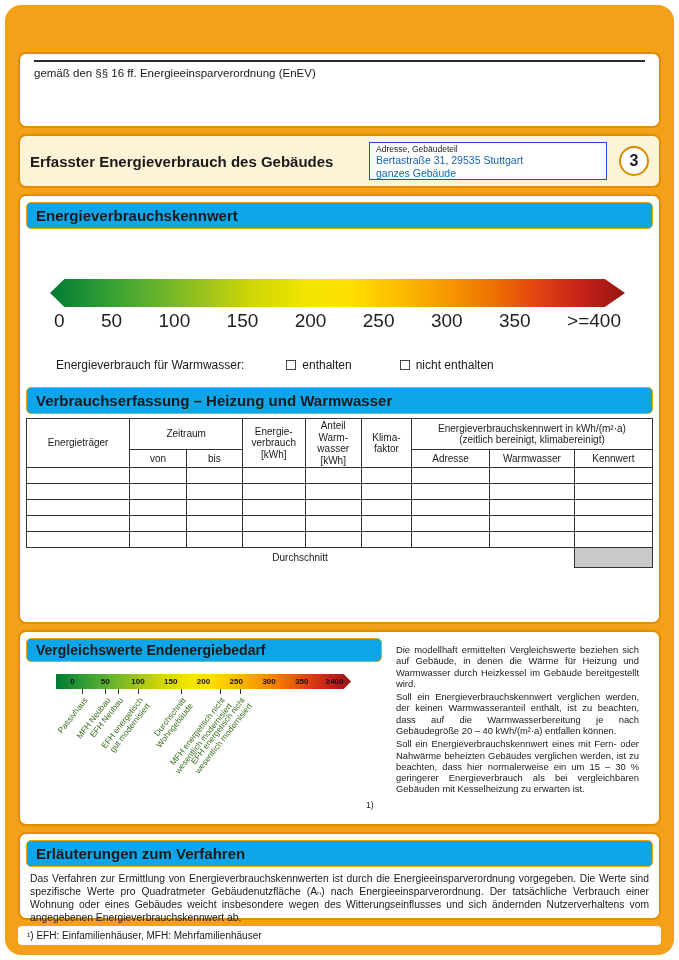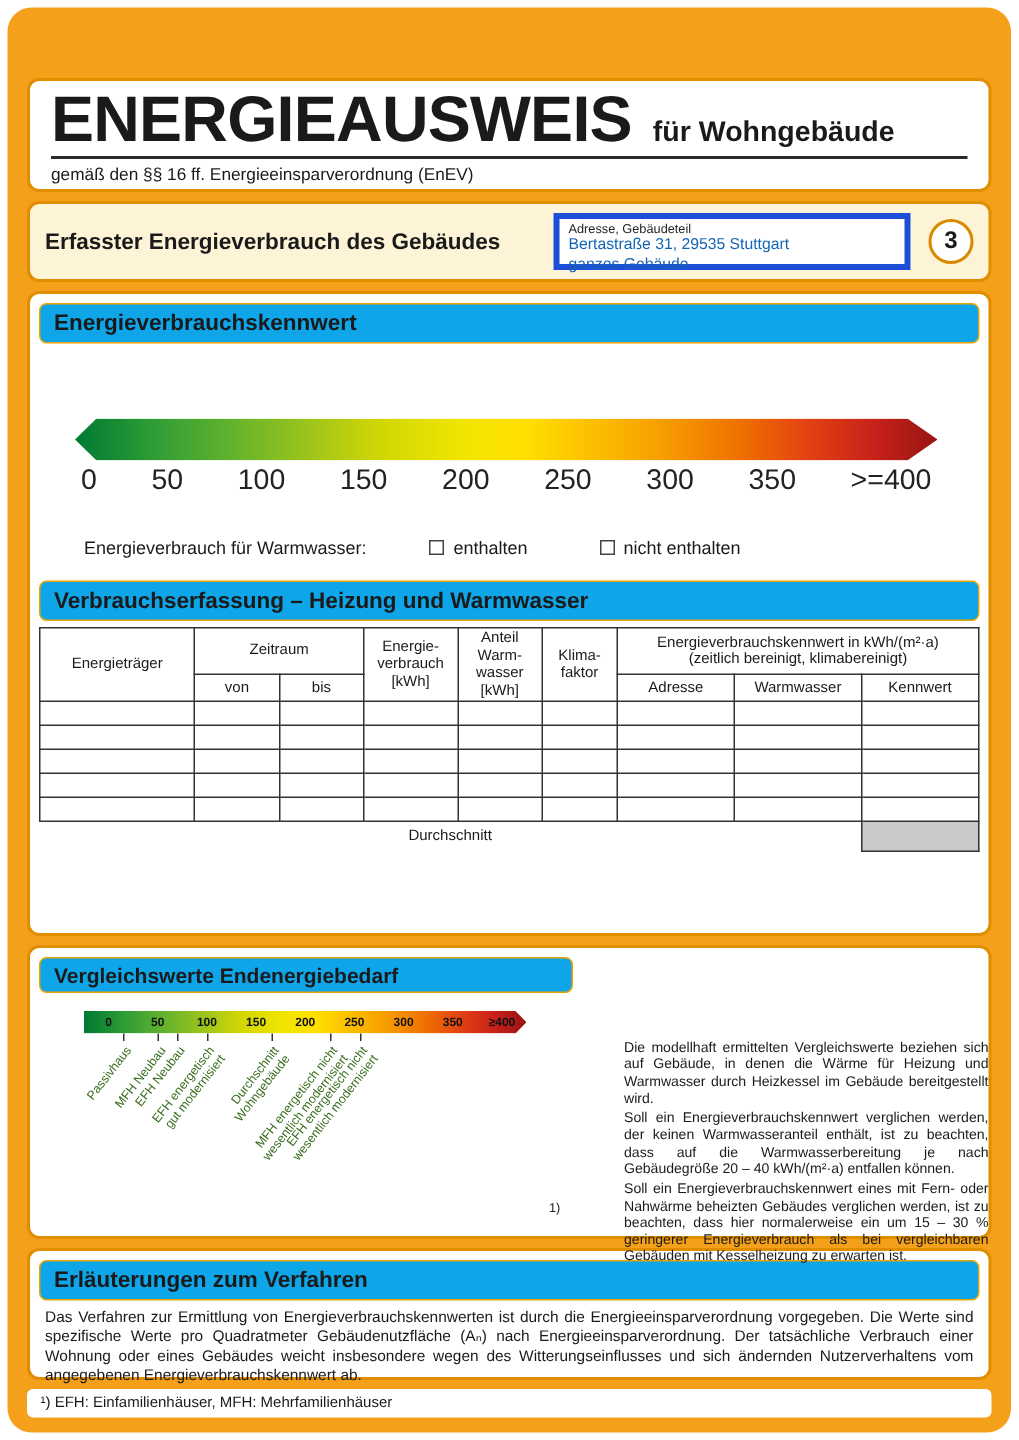--- a/index.html
+++ b/index.html
@@ -18,21 +18,21 @@
   .header-box { height:76px; padding:5px 14px 4px; }
   .title-row { display:flex; align-items:baseline; gap:14px; }
   .main-title { font-size:43px; font-weight:bold; line-height:1.02; letter-spacing:-.5px; }
   .title-suffix { font-size:19px; font-weight:bold; }
   .title-rule { border-top:2px solid #2a2a2a; margin-top:1px; }
   .law-line { font-size:11.5px; margin-top:5px; }
 
   
   .erfasster-bar { height:54px; background:#fdf4d7; display:flex; align-items:center; gap:12px; padding:3px 10px; }
   .erfasster-title { font-size:15px; font-weight:bold; flex:1; }
-  .address-box { width:238px; background:#fff; border:4px solid #1d4ed8; padding:1px 6px 2px; align-self:stretch; margin:3px 0; }
+  .address-box { width:238px; background:#fff; border:1px solid #1d4ed8; padding:1px 6px 2px; align-self:stretch; margin:3px 0; }
   .address-label { font-size:8.5px; color:#222; }
   .address-line { font-size:10.5px; color:#1464b4; line-height:1.25; }
   .page-circle { width:30px; height:30px; border-radius:50%; border:2.5px solid #d98a00; background:#fff;
     display:flex; align-items:center; justify-content:center; font-size:16px; font-weight:bold; flex:none; }
 
   
   .yellow-bar { background:#0ea5e9; border:1.5px solid #eca400; border-radius:5px;
     font-size:15px; font-weight:bold; padding:4px 9px; }
 
   
@@ -59,21 +59,21 @@
     line-height:1.15; padding:1px 2px; text-align:center; vertical-align:middle; }
   .pre { white-space:pre-line; }
   .vtable tbody td { height:16px; }
   .avg-row td { border:none; }
   .avg-label { text-align:right; font-size:10.5px; padding-right:6px; height:20px; }
   .avg-cell { border:1px solid #333 !important; background:#c9c9c9; }
 
   
   .vergleich-box { position:relative; height:196px; padding:6px; }
   .half-bar { width:356px; font-size:14px; padding:3px 9px; }
-  .vg-text { position:absolute; top:12px; right:0; width:243px; font-size:9.4px; line-height:1.2; text-align:justify;margin-top:48px; }
+  .vg-text { position:absolute; top:12px; right:20px; width:243px; font-size:9.4px; line-height:1.2; text-align:justify; }
   .vg-text p { margin:0 0 2px 0; }
   .small-scale { position:relative; margin:12px 0 0 30px; width:295px; height:15px; display:flex;
     clip-path:polygon(0 0,97.5% 0,100% 50%,97.5% 100%,0 100%); }
   .small-scale span { flex:1; text-align:center; font-size:8px; font-weight:bold; line-height:15px; color:#111; }
   .label-zone { position:relative; margin-left:0; width:375px; height:125px; }
   .vg-tick { position:absolute; top:0; width:1px; height:5px; background:#333; }
   .vg-label { position:absolute; top:7px; white-space:pre-line; font-size:8.3px; line-height:1.12;
     color:#3a6e1f; text-align:right; transform-origin:100% 0; transform:rotate(-52deg); }
   .fn-mark { position:absolute; left:340px; bottom:4px; font-size:8.5px; color:#222; }
 
@@ -83,24 +83,20 @@
 
   
   .footnote-strip { background:#fff; border-radius:4px; font-size:10px; padding:4px 9px; }
 </style>
 </head>
 <body>
 
 <div class="frame">
 
   <div class="box header-box">
-    <div class="title-row">
-      <span class="main-title">ENERGIEAUSWEIS</span>
-      <span class="title-suffix">für Wohngebäude</span>
-    </div>
     <div class="title-rule"></div>
     <div class="law-line">gemäß den §§ 16 ff. Energieeinsparverordnung (EnEV)</div>
   </div>
 
   <div class="box erfasster-bar">
     <div class="erfasster-title">Erfasster Energieverbrauch des Gebäudes</div>
     <div class="address-box">
       <div class="address-label">Adresse, Gebäudeteil</div>
       <div class="address-line">Bertastraße 31, 29535 Stuttgart</div>
       <div class="address-line">ganzes Gebäude</div>

